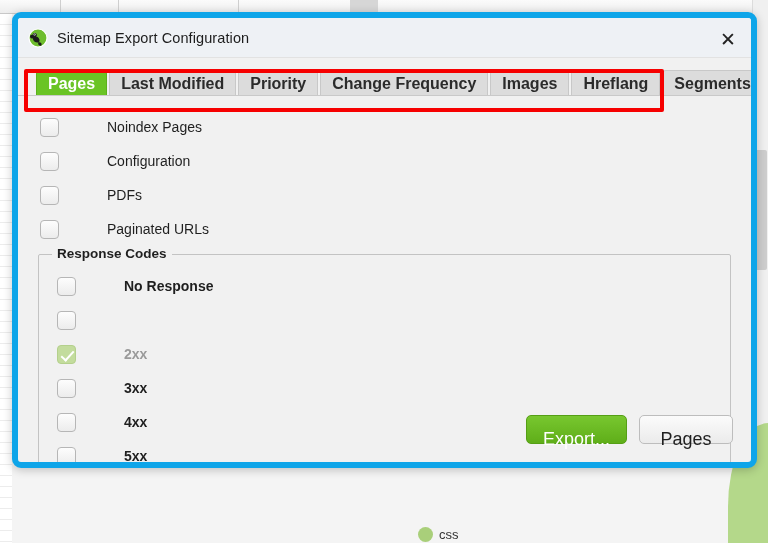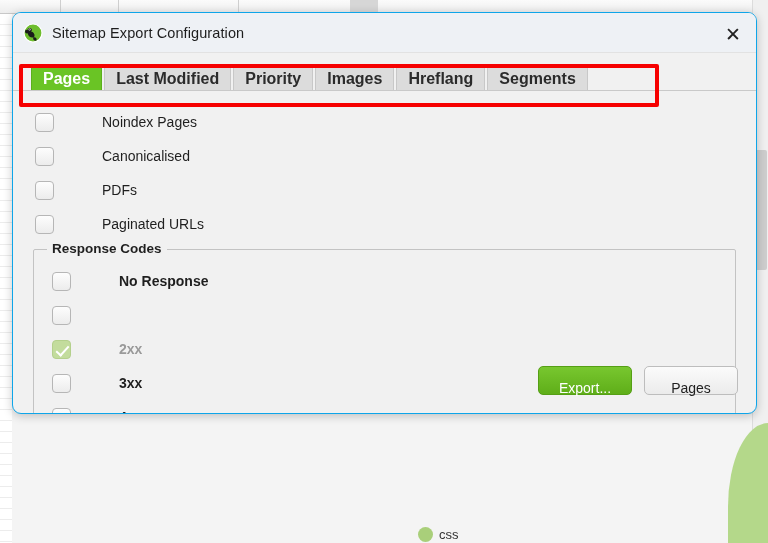--- a/index.html
+++ b/index.html
@@ -54,23 +54,23 @@
   }
   .bg-left-strip {
     position: absolute; left: 0; top: 14px; width: 12px; height: 529px;
     background: repeating-linear-gradient(#ffffff 0 10px, #ececec 10px 11px);
   }
 
   
   #dialog {
     position: absolute;
     left: 12px; top: 12px;
-    width: 745px; height: 402px;
+    width: 745px; height: 456px;
     background: #f1f1f1;
-    border: 1px solid #0ea5e9;
+    border: 6px solid #0ea5e9;
     border-radius: 9px;
     box-shadow: 0 2px 10px rgba(0,0,0,0.22);
     overflow: hidden;
   }
   .titlebar {
     position: relative;
     height: 40px;
     background: #eef1f5;
     border-bottom: 1px solid #e2e2e2;
     display: flex;
@@ -223,21 +223,21 @@
     display: flex;
     align-items: center;
     justify-content: flex-end;
     gap: 12px;
     padding: 0 18px 10px 0;
   }
   .btn {
     height: 29px;
     min-width: 94px;
     padding: 13px 16px;
-    font-size: 14px;
+    font-size: 18px;
     font-family: "Liberation Sans", sans-serif;
     border-radius: 5px;
     cursor: pointer;
   }
   .btn-primary {
     background: linear-gradient(#78c72f, #5fae19);
     border: 1px solid #559f15;
     color: #ffffff;
   }
   .btn-secondary {
@@ -283,36 +283,37 @@
       </svg>
     </span>
     <span class="title-text">Sitemap Export Configuration</span>
     <button class="close-btn">✕</button>
   </div>
 
   <div class="tabstrip" id="tabstrip">
       <div class="tab active">Pages</div>
       <div class="tab">Last Modified</div>
       <div class="tab">Priority</div>
+      <div class="tab">Change Frequency</div>
       <div class="tab">Images</div>
       <div class="tab">Hreflang</div>
       <div class="tab">Segments</div>
     </div>
 
   <div class="annot-box"></div>
 
   <div class="dialog-body">
     <div id="page-options">
         <div class="chk-row">
           <span class="chk"></span>
           <span class="chk-label">Noindex Pages</span>
         </div>
         <div class="chk-row">
           <span class="chk"></span>
-          <span class="chk-label">Canonicalised</span>
+          <span class="chk-label">Configuration</span>
         </div>
         <div class="chk-row">
           <span class="chk"></span>
           <span class="chk-label">PDFs</span>
         </div>
         <div class="chk-row">
           <span class="chk"></span>
           <span class="chk-label">Paginated URLs</span>
         </div>
       </div>

